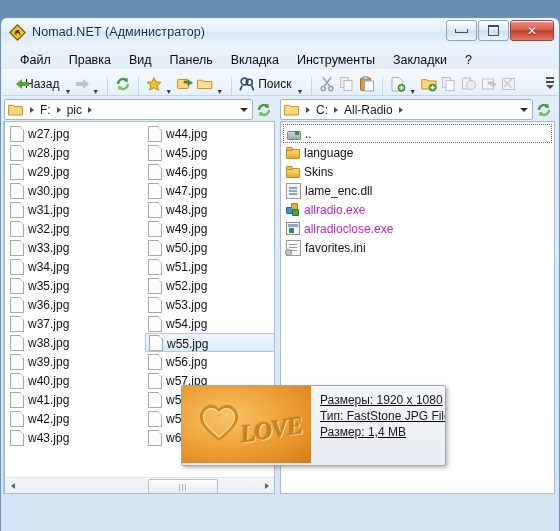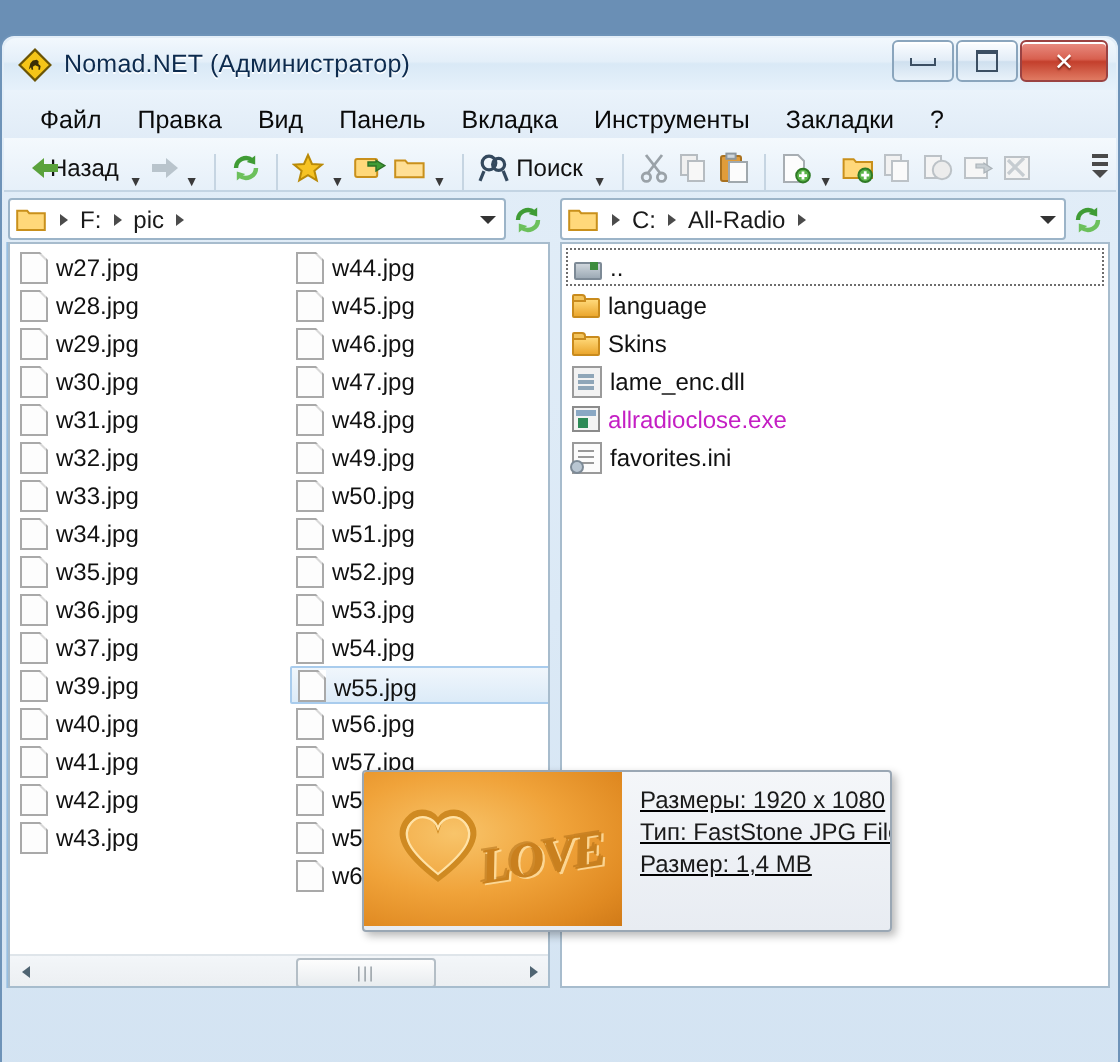--- a/index.html
+++ b/index.html
@@ -506,20 +506,24 @@
               <div class="frow">
                 <span class="doc-ic"></span>
                 <span class="fname">w36.jpg</span>
               </div>
               <div class="frow">
                 <span class="doc-ic"></span>
                 <span class="fname">w37.jpg</span>
               </div>
               <div class="frow">
                 <span class="doc-ic"></span>
+                <span class="fname">w38.jpg</span>
+              </div>
+              <div class="frow">
+                <span class="doc-ic"></span>
                 <span class="fname">w39.jpg</span>
               </div>
               <div class="frow">
                 <span class="doc-ic"></span>
                 <span class="fname">w40.jpg</span>
               </div>
               <div class="frow">
                 <span class="doc-ic"></span>
                 <span class="fname">w41.jpg</span>
               </div>
@@ -670,20 +674,28 @@
                 </span>
                 <span class="fname">Skins</span>
               </div>
               <div class="frow">
                 <span class="dll-ic">
                   <i></i>
                 </span>
                 <span class="fname">lame_enc.dll</span>
               </div>
               <div class="frow">
+                <span class="exe-ic">
+                  <u></u>
+                  <s></s>
+                  <b></b>
+                </span>
+                <span class="fname exe">allradio.exe</span>
+              </div>
+              <div class="frow">
                 <span class="exe2-ic">
                   <i></i>
                   <b></b>
                 </span>
                 <span class="fname exe">allradioclose.exe</span>
               </div>
               <div class="frow">
                 <span class="ini-ic">
                   <i></i>
                   <b></b>

